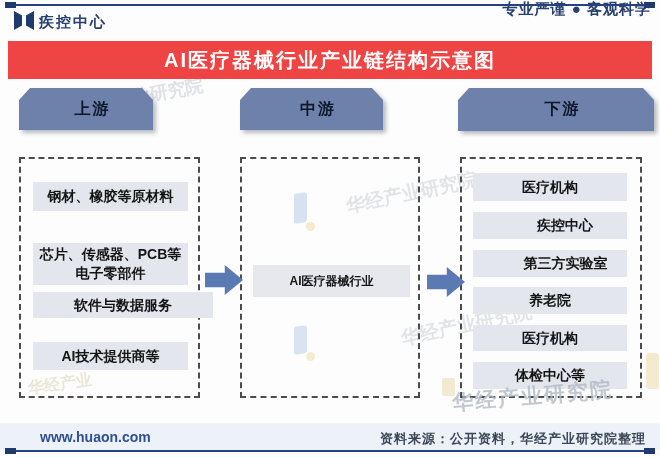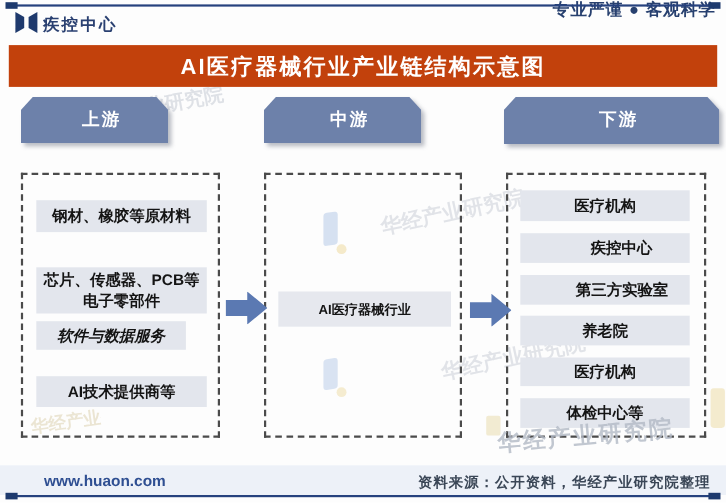--- a/index.html
+++ b/index.html
@@ -16,49 +16,49 @@
   .rule::before, .rule::after { content:""; position:absolute; top:-2px; width:11px; height:6px; background:#1e3a6e; }
   .rule::before { left:-1px; }
   .rule::after { right:-1px; }
   
   .brand-name { position:absolute; left:39px; top:13px; font-size:15px; font-weight:600; color:#2a4071; letter-spacing:2px; }
   .logo { position:absolute; left:13px; top:11px; }
   .tagline { position:absolute; right:9px; top:0; font-size:15px; font-weight:700; color:#27406f; letter-spacing:1px; }
   
   .title-banner {
     position:absolute; left:8px; top:41px; width:644px; height:38px;
-    background:#c2410c; color:#ffffff; font-size:20px; font-weight:700;
+    background:#ef4444; color:#ffffff; font-size:20px; font-weight:700;
     display:flex; align-items:center; justify-content:center; letter-spacing:2px; z-index:2;
   }
   
   .col-header-wrap { position:absolute; filter:drop-shadow(3px 3px 2px rgba(70,80,100,0.38)); z-index:2; }
   .col-header {
     width:100%; height:100%; background:#6d81aa;
     clip-path:polygon(11px 0, calc(100% - 11px) 0, 100% 12px, 100% 100%, 0 100%, 0 12px);
-    color:#ffffff; font-size:16px; font-weight:700; letter-spacing:2px;
+    color:#0f172a; font-size:16px; font-weight:700; letter-spacing:2px;
     display:flex; align-items:center; justify-content:center;padding-left:13px;
   }
   .h-up   { left:19px;  top:88px; width:134px; height:42px; }
   .h-mid  { left:240px; top:88px; width:143px; height:42px; }
   .h-down { left:458px; top:88px; width:196px; height:43px; }
   
   .panel { position:absolute; border:2px dashed #4b4b4b; background:transparent; z-index:1; }
   .p-up   { left:19px;  top:157px; width:181px; height:241px; }
   .p-mid  { left:240px; top:157px; width:180px; height:241px; }
   .p-down { left:460px; top:157px; width:182px; height:241px; }
   
   .item {
     position:absolute; background:#e3e6ed; color:#141414;
     font-size:14px; font-weight:700; line-height:19px;
     display:flex; align-items:center; justify-content:center; text-align:center;
     z-index:3; padding:0 3px;
   }
   .u0 { left:33px; top:182px; width:155px; height:29px; }
   .u1 { left:33px; top:230px; width:155px; height:42px;margin-top:13px; }
-  .u2 { left:33px; top:292px; width:136px; height:26px;font-style:italic; }
+  .u2 { left:33px; top:292px; width:180px; height:26px; }
   .u3 { left:33px; top:342px; width:155px; height:28px; }
   .m0 { left:253px; top:265px; width:157px; height:32px; font-size:12px; background:#e6e8ee; }
   .d0 { left:473px; top:173px; width:154px; height:28px; }
   .d1 { left:473px; top:212px; width:154px; height:27px;padding-left:33px; }
   .d2 { left:473px; top:250px; width:154px; height:27px;padding-left:34px; }
   .d3 { left:473px; top:287px; width:154px; height:27px; }
   .d4 { left:473px; top:325px; width:154px; height:26px; }
   .d5 { left:473px; top:362px; width:154px; height:27px; }
   
   .arrow {

